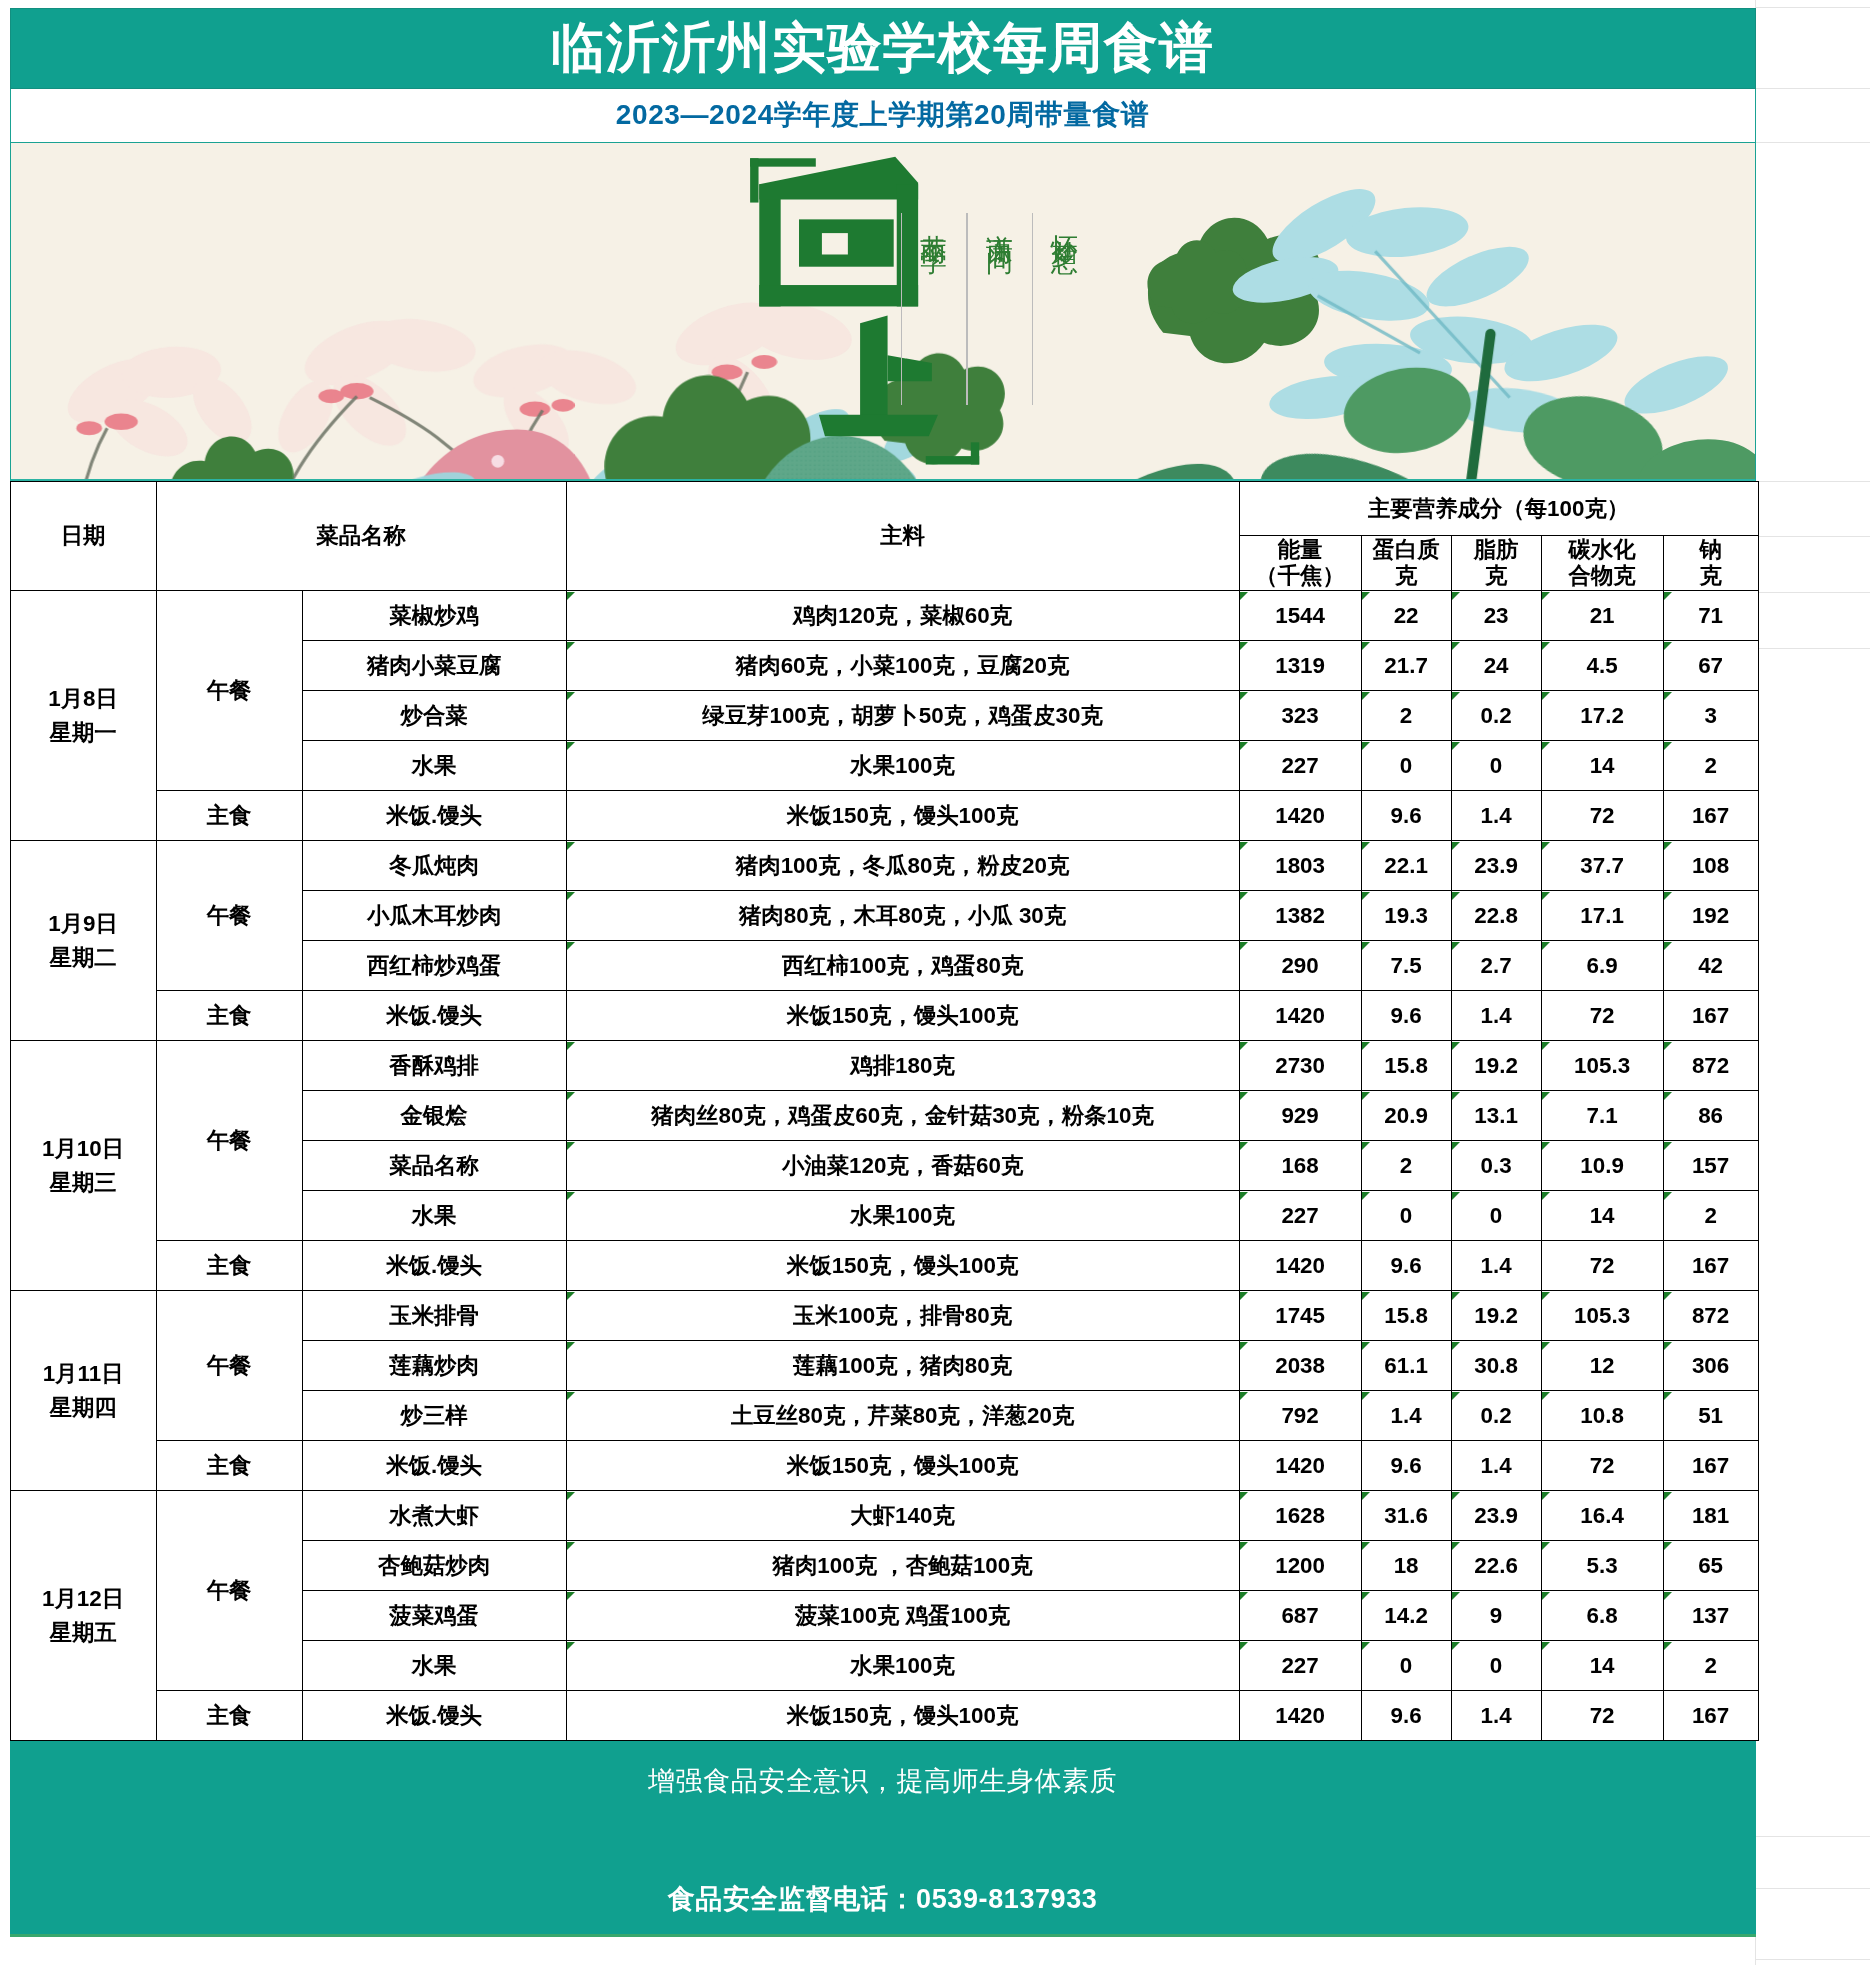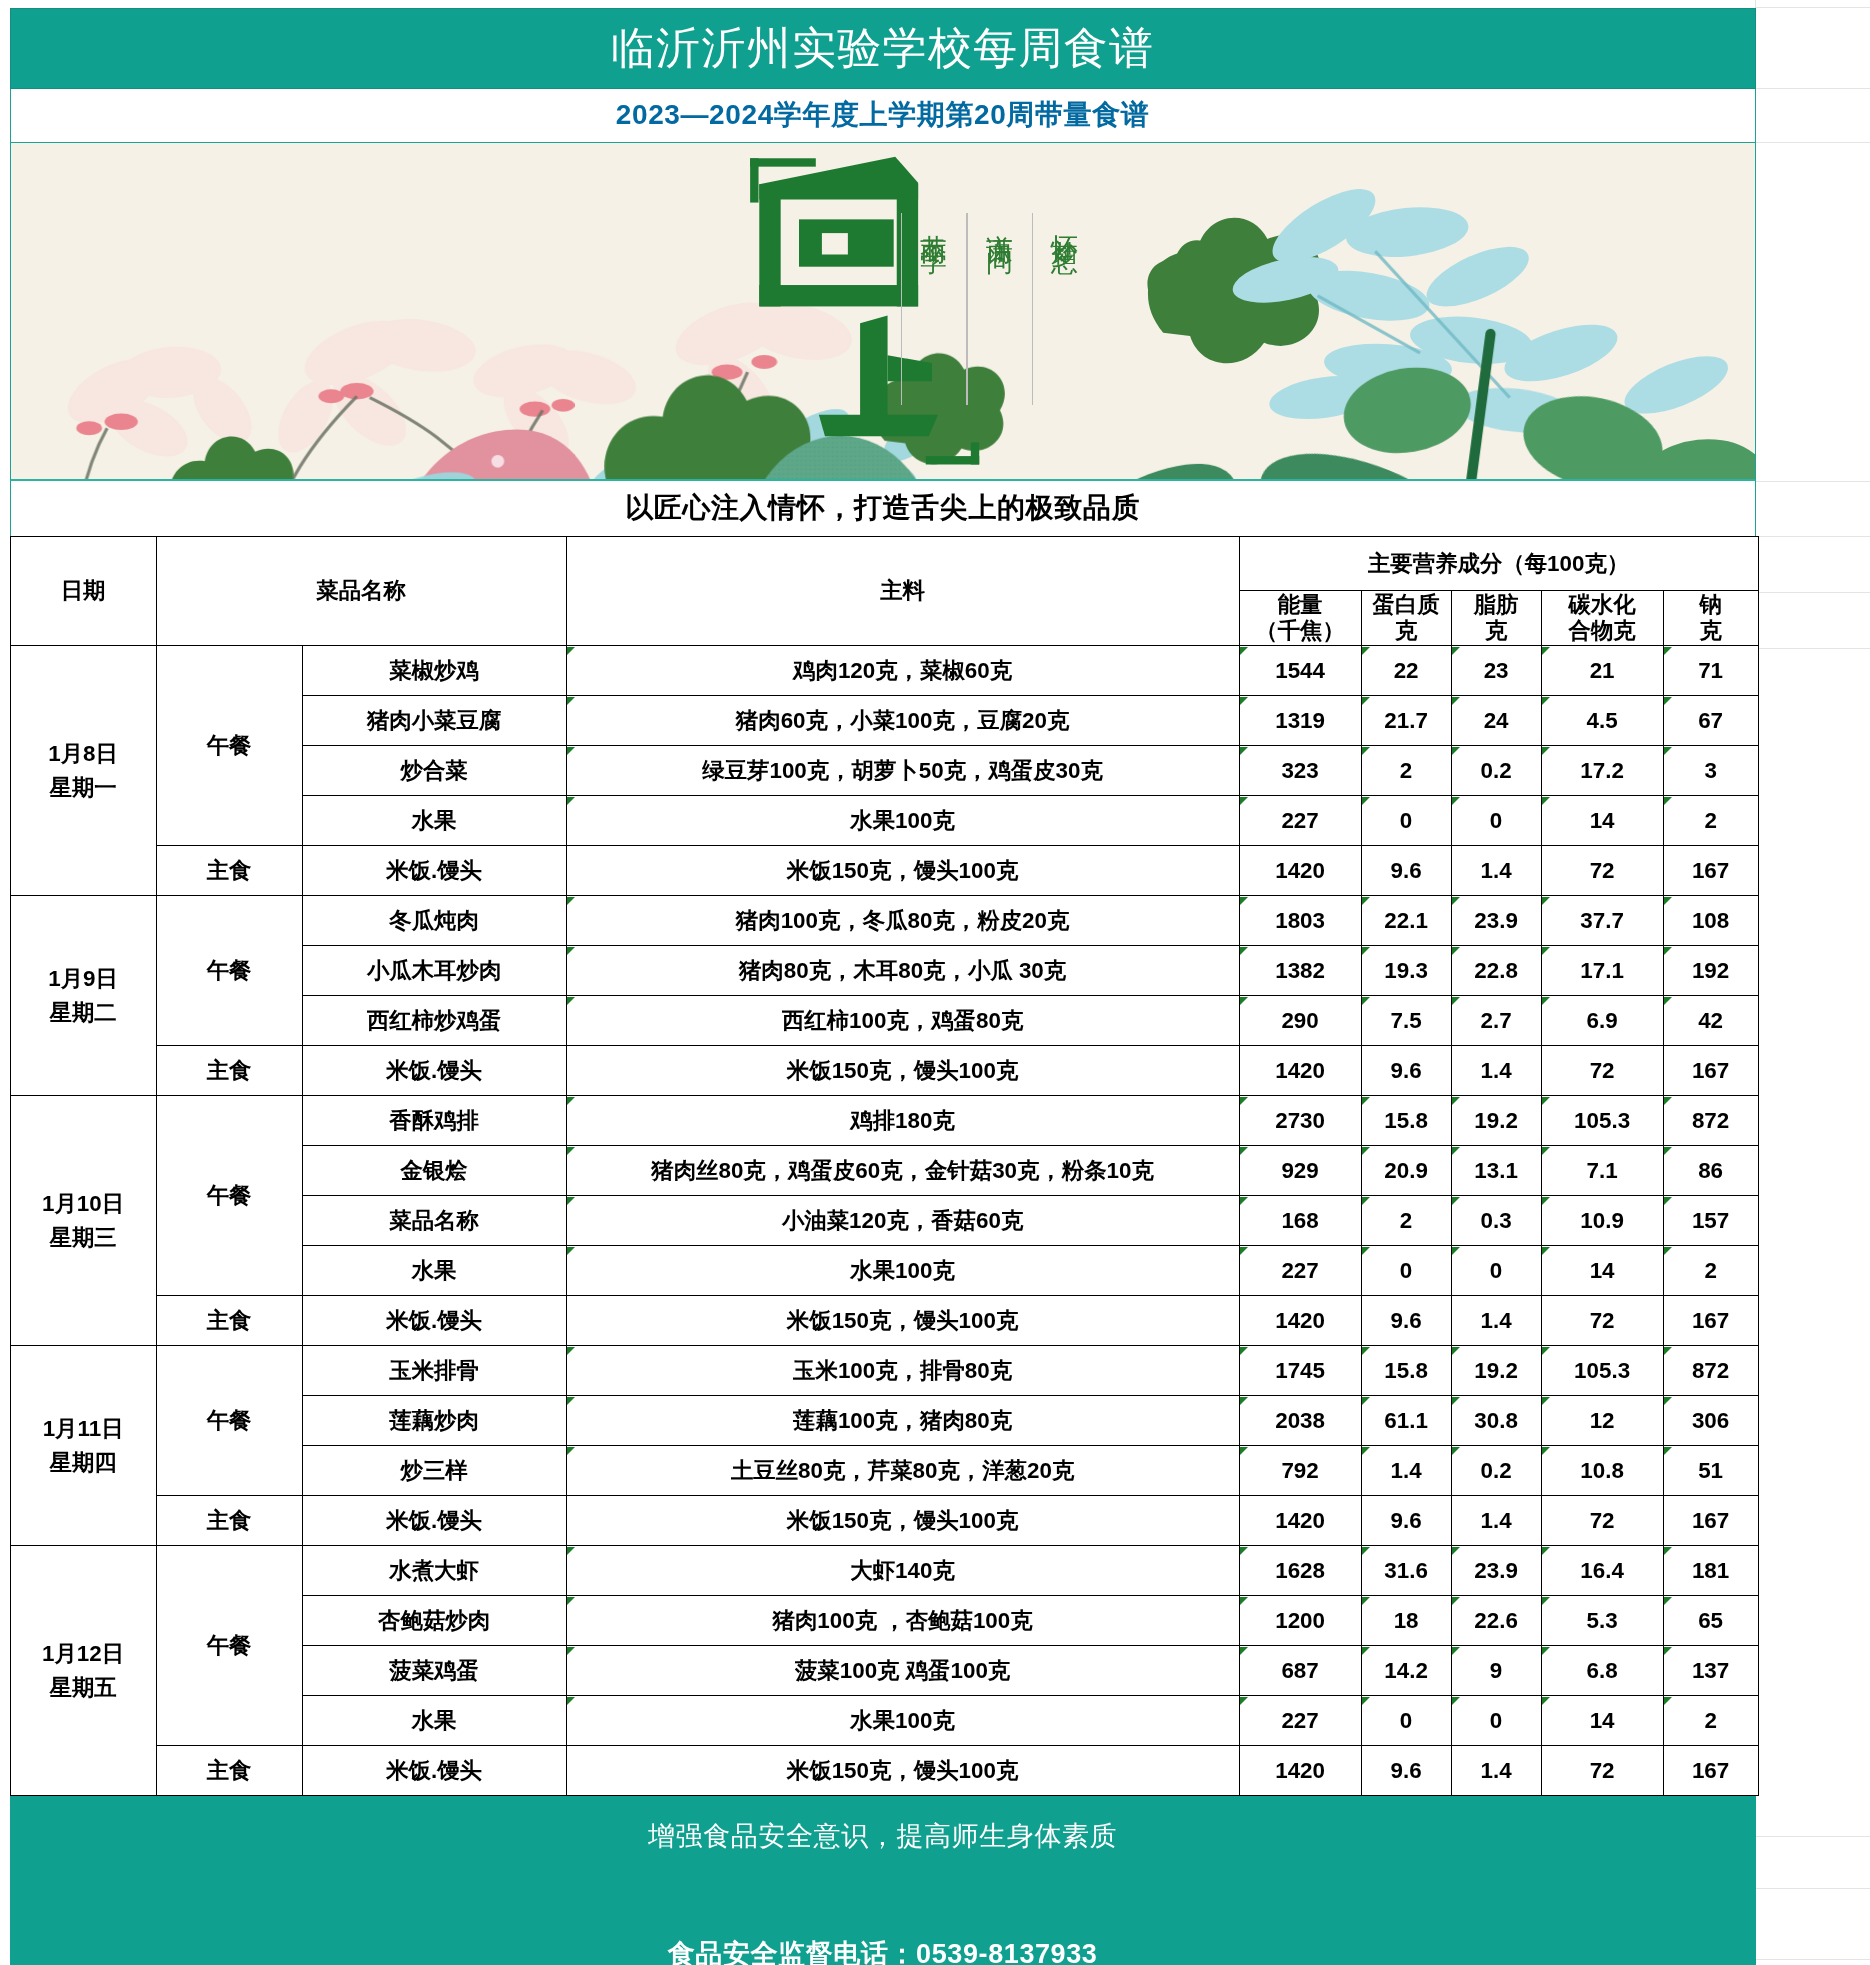--- a/index.html
+++ b/index.html
@@ -30,22 +30,22 @@
   }
   
   .title-bar {
     height: 81px;
     background: #10a08f;
     border: 1.3px solid #138f80;
     display: flex; align-items: center; justify-content: center;
   }
   .title-bar .t {
     color: #ffffff;
-    font-size: 44px;
-    font-weight: normal;
+    font-size: 54px;
+    font-weight: bold;
     letter-spacing: 1.3px;
   }
   
   .subtitle-bar {
     height: 54px;
     background: #ffffff;
     border-left: 1.3px solid #1aa293;
     border-right: 1.3px solid #1aa293;
     border-bottom: 1.9px solid #1aa293;
     display: flex; align-items: center; justify-content: center;
@@ -425,23 +425,20 @@
         </g>
       </svg>
 
       <div class="banner-motto">
         <div class="motto-col">怀梦想；</div>
         <div class="motto-col">谦而问；</div>
         <div class="motto-col">恭而学；</div>
       </div>
     </div>
 
-    <div class="slogan-bar">
-      <div class="t">以匠心注入情怀，打造舌尖上的极致品质</div>
-    </div>
 
     <table class="menu">
       <colgroup>
         <col class="c-date">
           <col class="c-meal">
           <col class="c-dish">
           <col class="c-main">
         <col class="c-n1">
           <col class="c-n2">
           <col class="c-n3">

